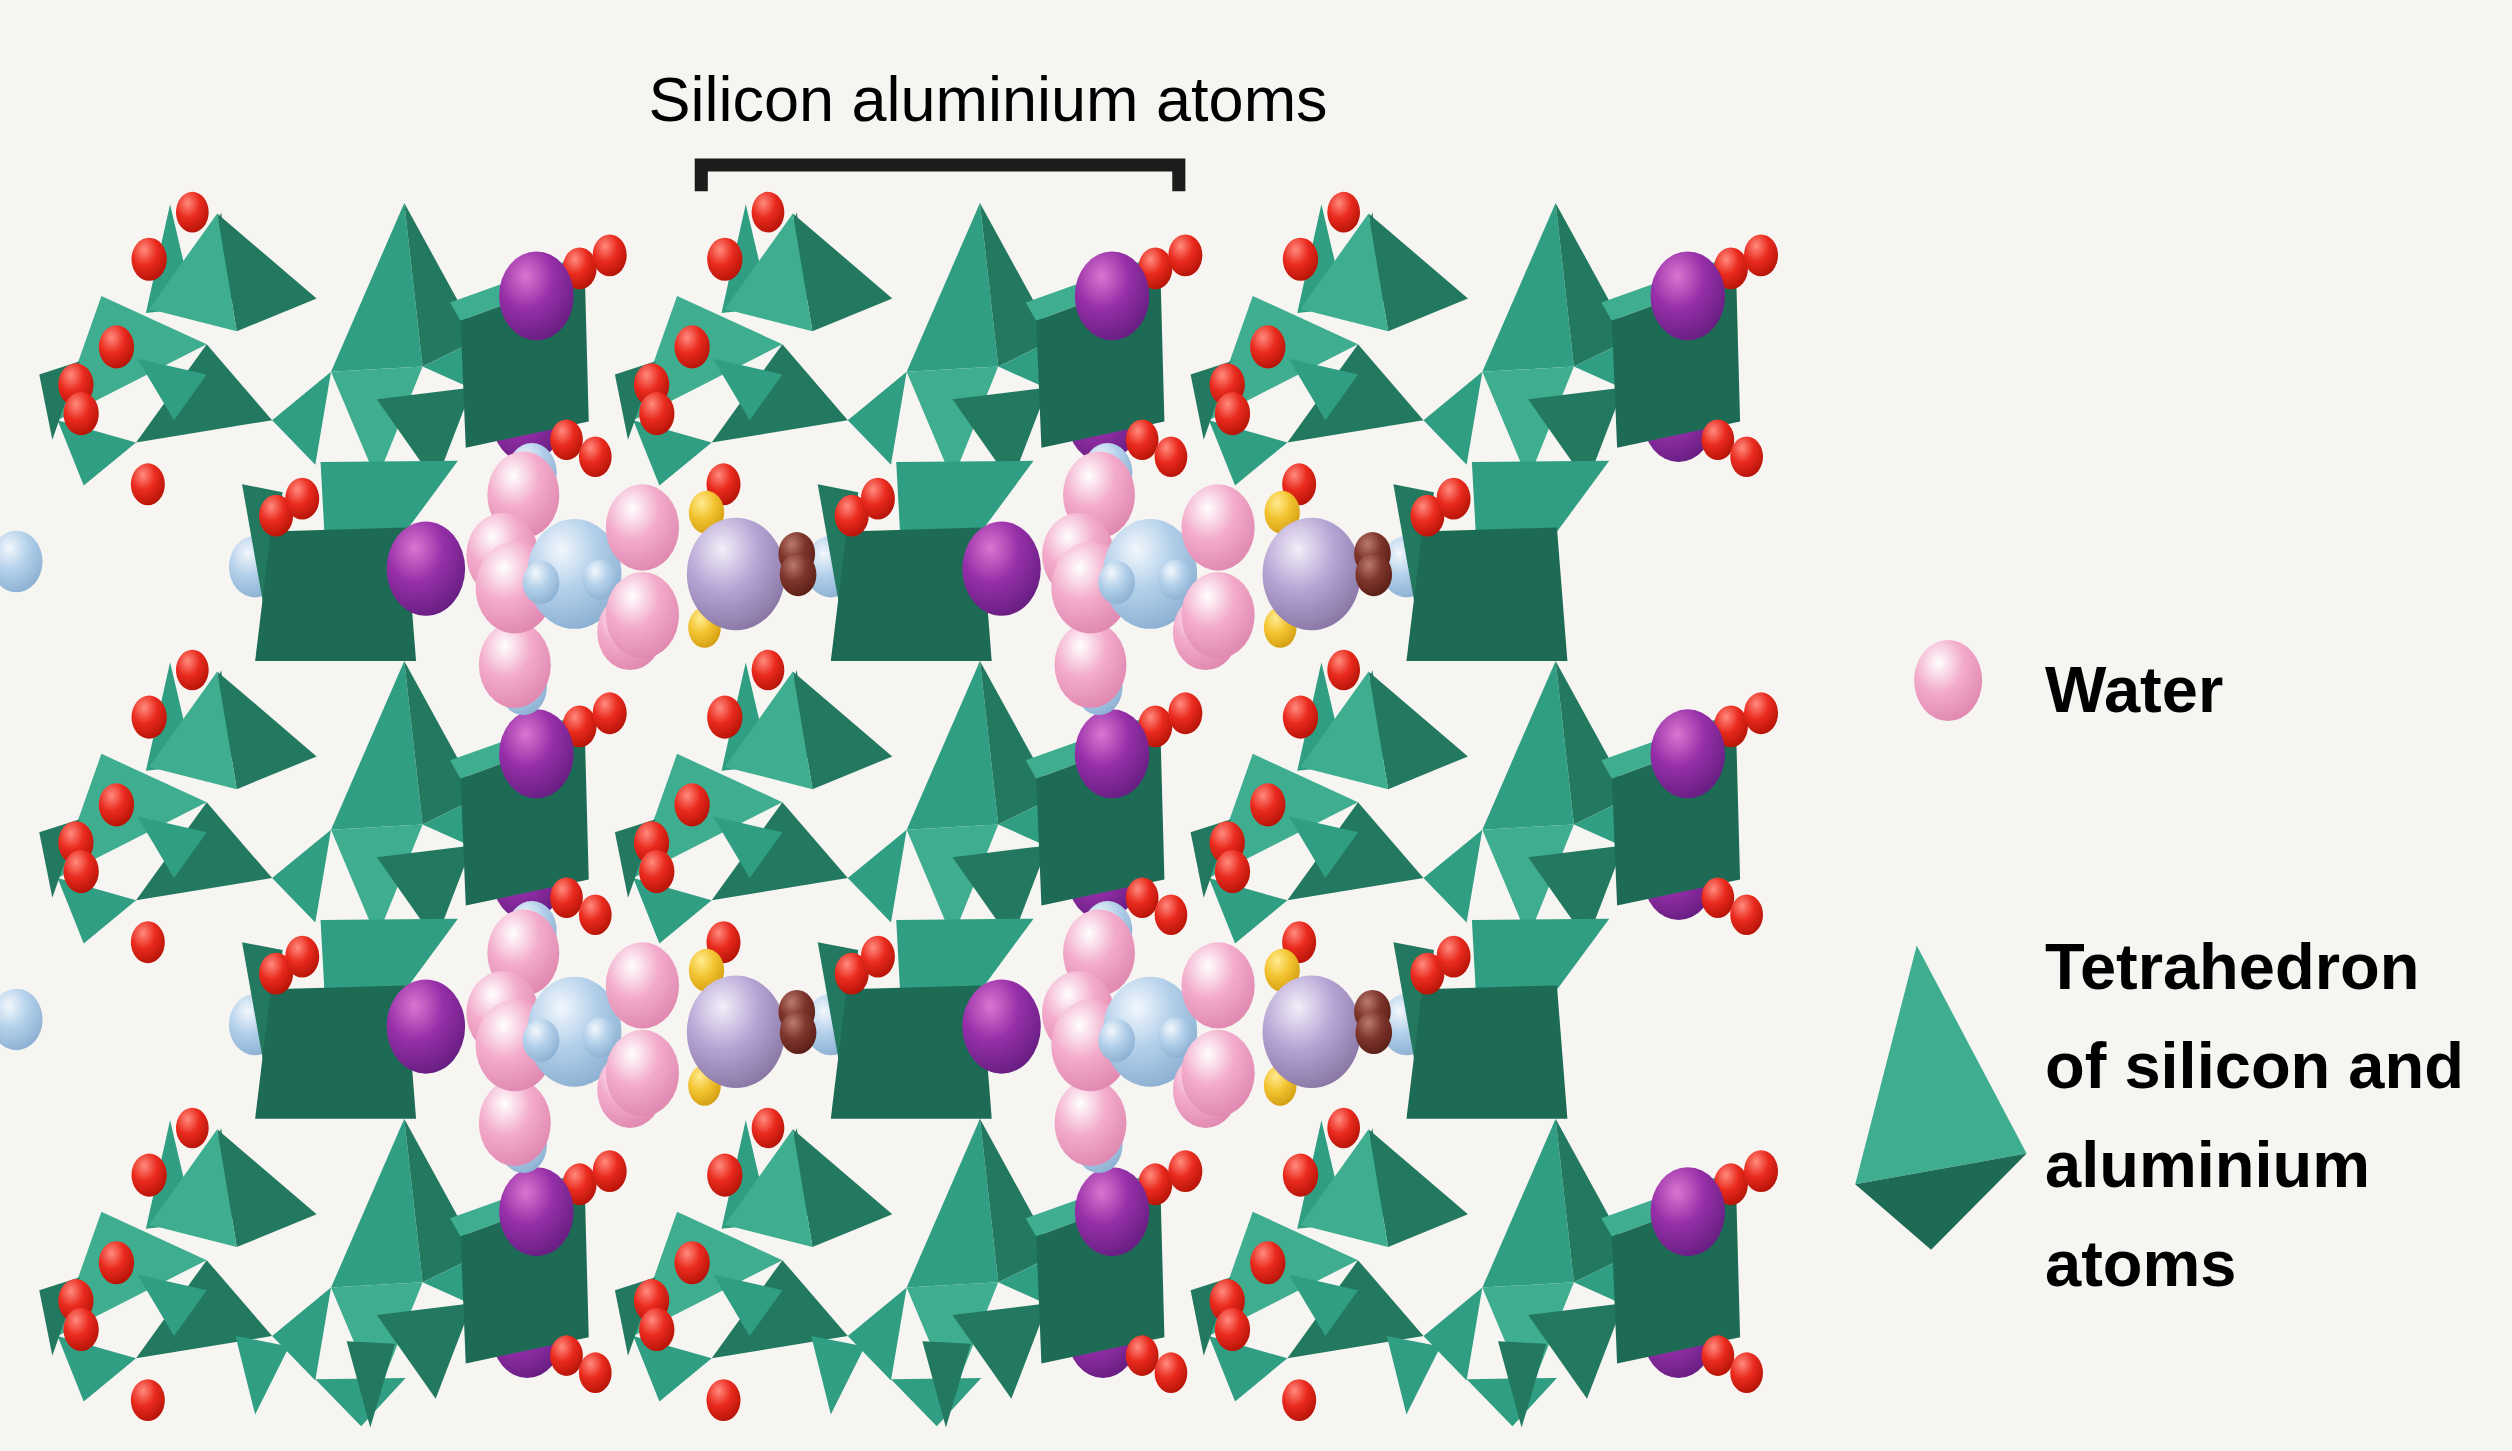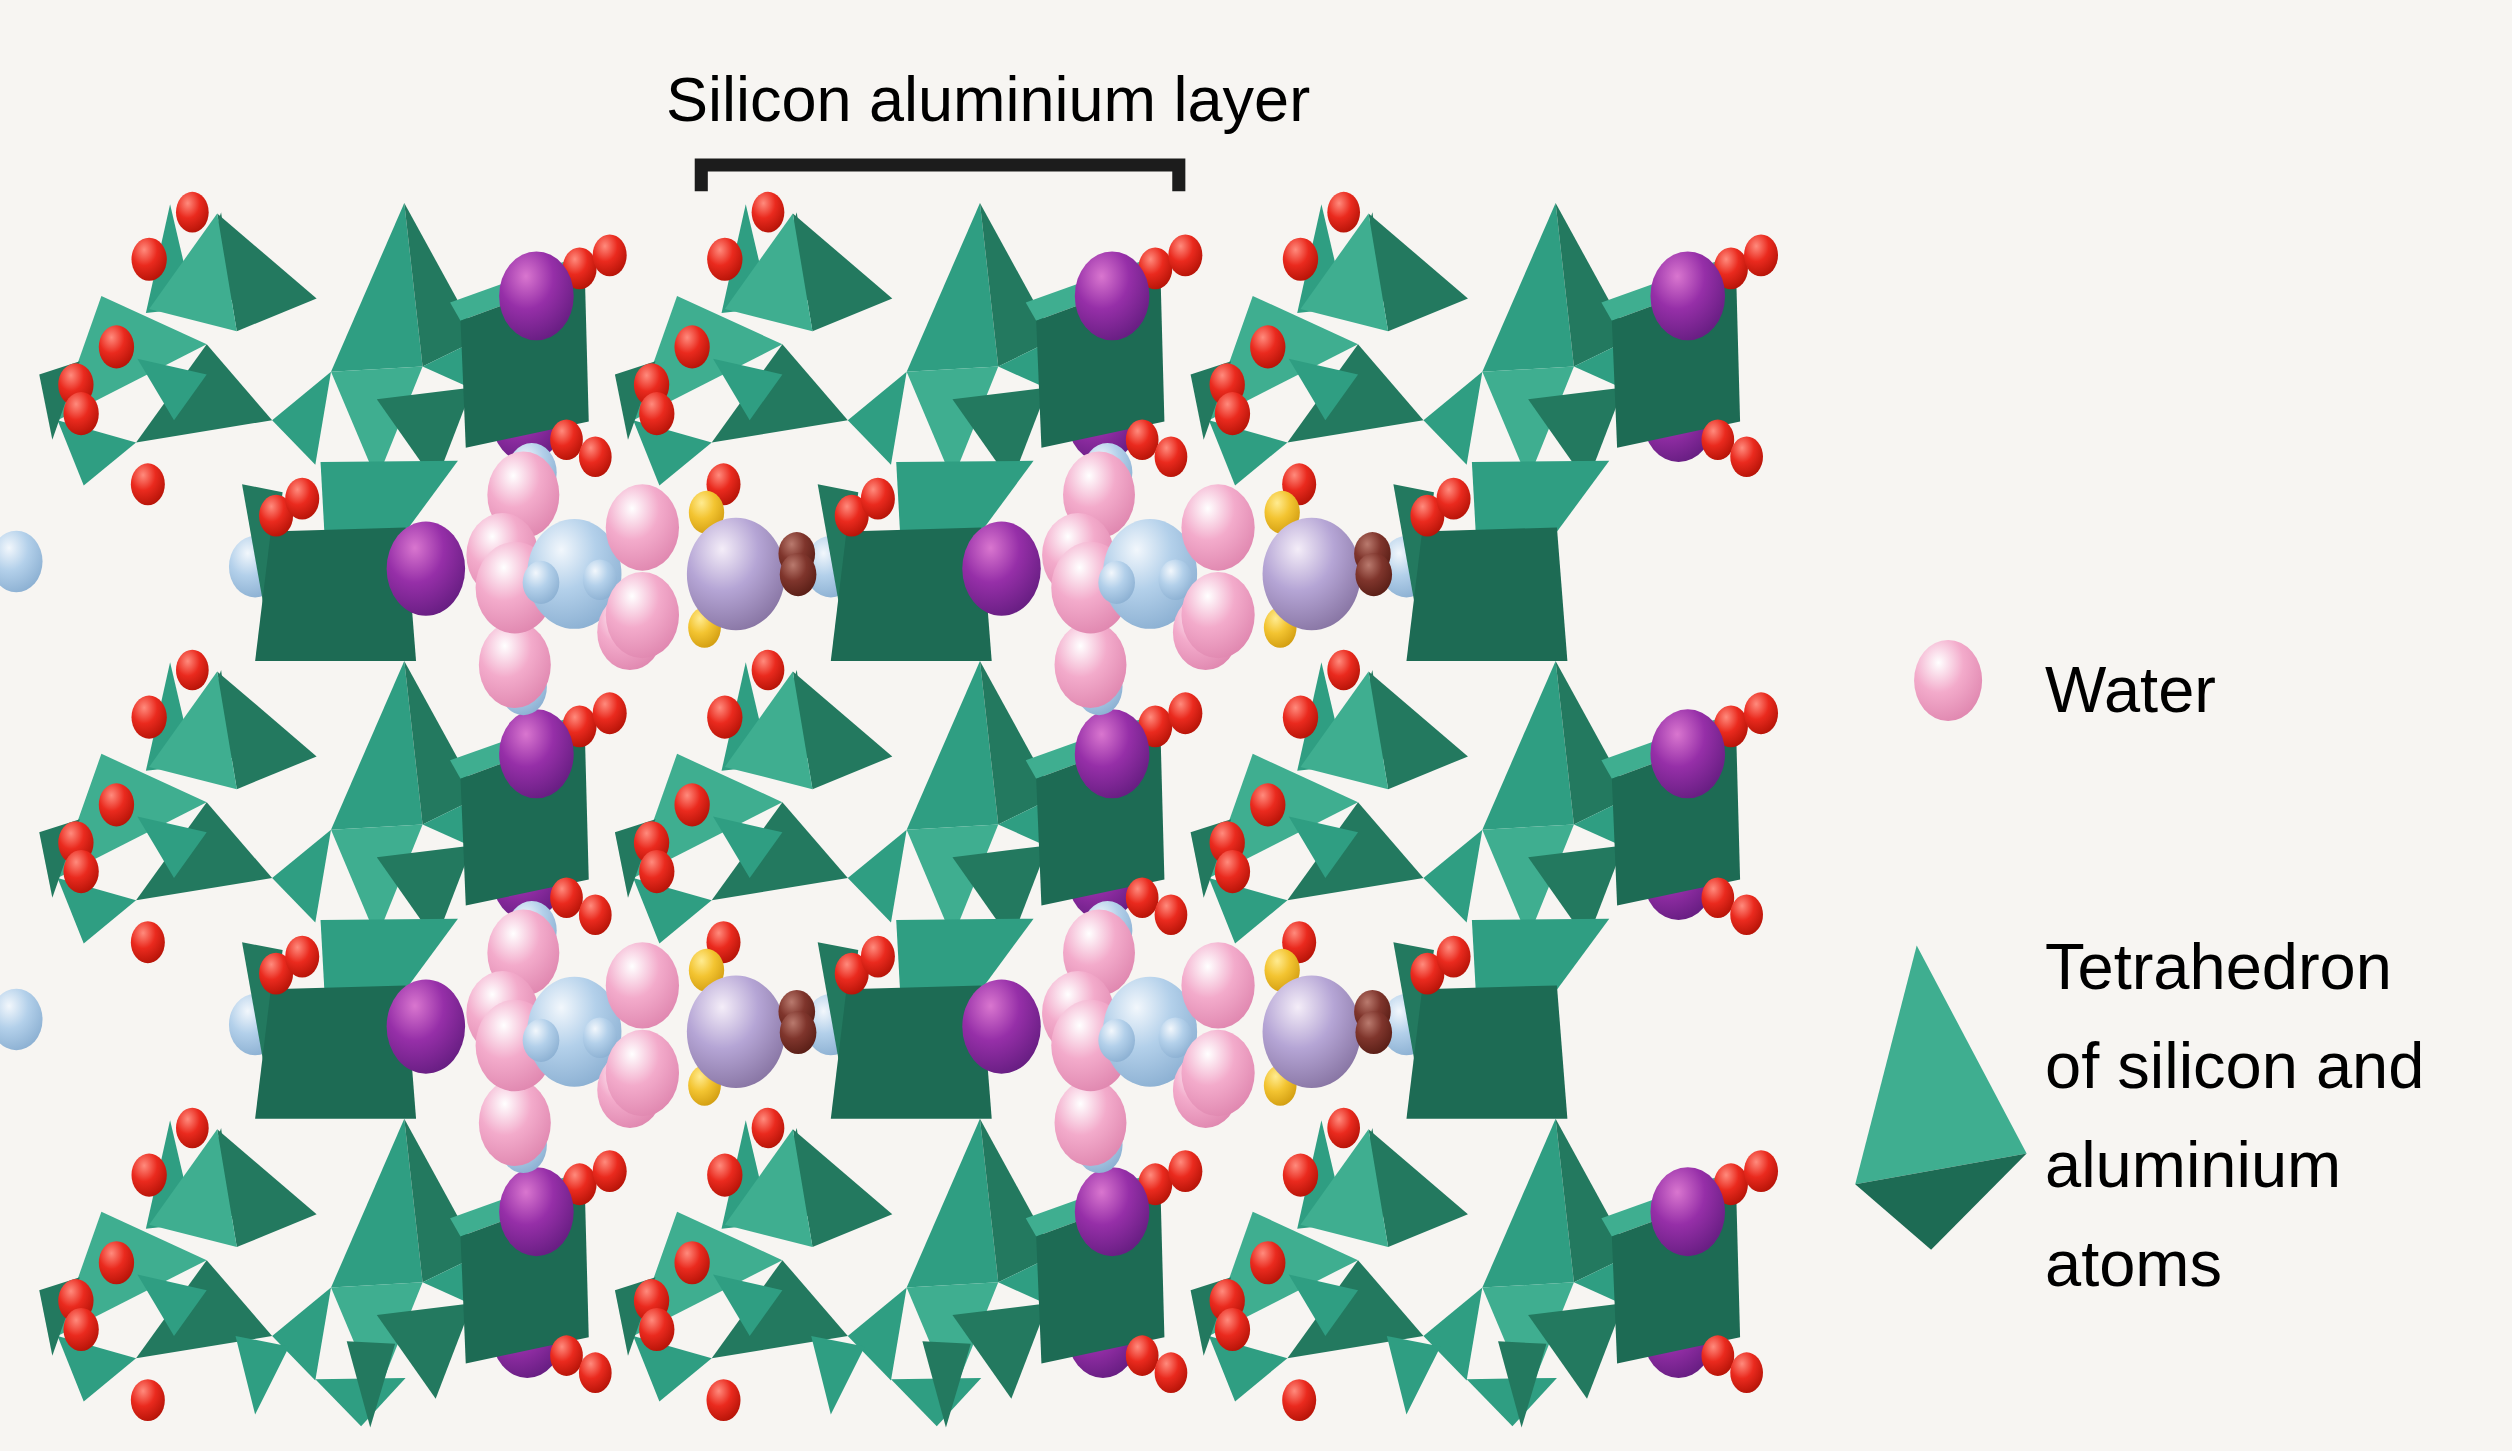--- a/index.html
+++ b/index.html
@@ -11,21 +11,21 @@
   }
   #scene{position:absolute;left:0;top:0;width:2512px;height:1452px;display:block;}
   .fig-title{
     position:absolute;left:563px;top:63px;width:850px;
     text-align:center;
     font-size:63px;font-weight:400;letter-spacing:0;
     white-space:nowrap;
   }
   .legend-label{
     position:absolute;left:2045px;
-    font-size:65px;font-weight:400;
+    font-size:65px;font-weight:700;
     white-space:pre-line;
   }
   .legend-water{top:654px;line-height:72px;}
   .legend-tetra{top:917px;line-height:99px;width:497px;}
 </style>
 </head>
 <body>
 
 <div class="canvas" style="background: rgb(247, 245, 242);">
   <svg id="scene" xmlns="http://www.w3.org/2000/svg" viewBox="0 0 3840 2219">
@@ -482,20 +482,20 @@
       </g>
       <path d="M1072,292 L1072,252 L1802,252 L1802,292" fill="none" stroke="#1c1c1c" stroke-width="20"></path>
       <g>
         <polygon points="2930,1445 3098,1763 2836,1810" fill="#3fae90"></polygon>
         <polygon points="2836,1810 3098,1763 2952,1910" fill="#1d6b54"></polygon>
         <g>
           <ellipse cx="2978" cy="1040" rx="52" ry="62" fill="url(#g_pink)"></ellipse>
         </g>
       </g>
     </svg>
-  <div class="fig-title">Silicon aluminium layer</div>
+  <div class="fig-title">Silicon aluminium atoms</div>
   <div class="legend-label legend-water">Water</div>
   <div class="legend-label legend-tetra">Tetrahedron
 of silicon and
 aluminium
 atoms</div>
 </div>
 
 
 </body></html>

